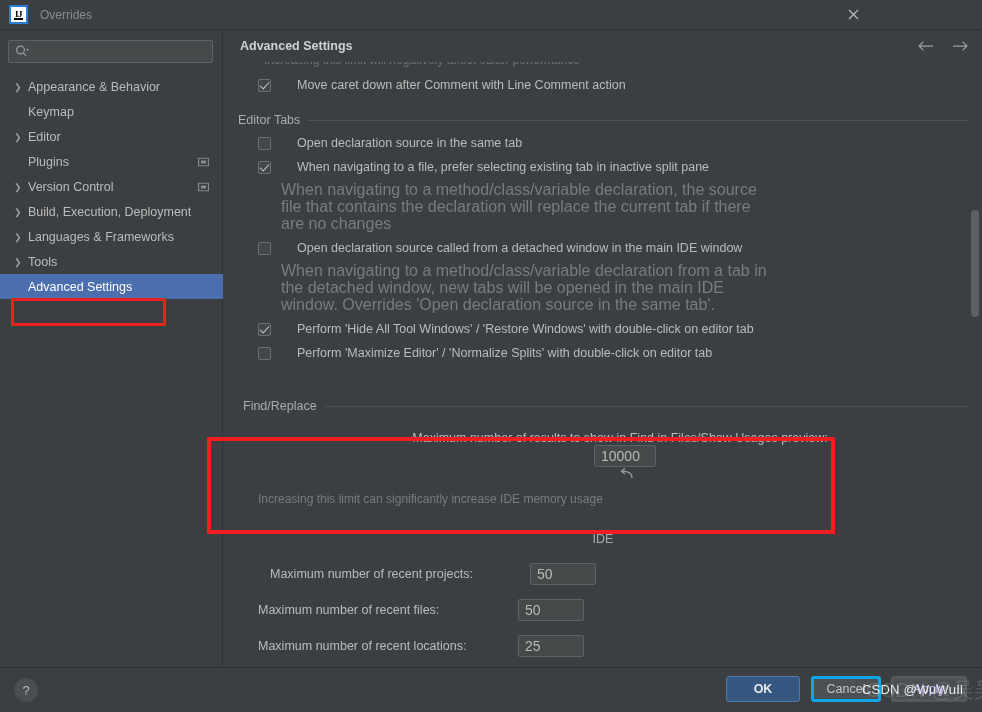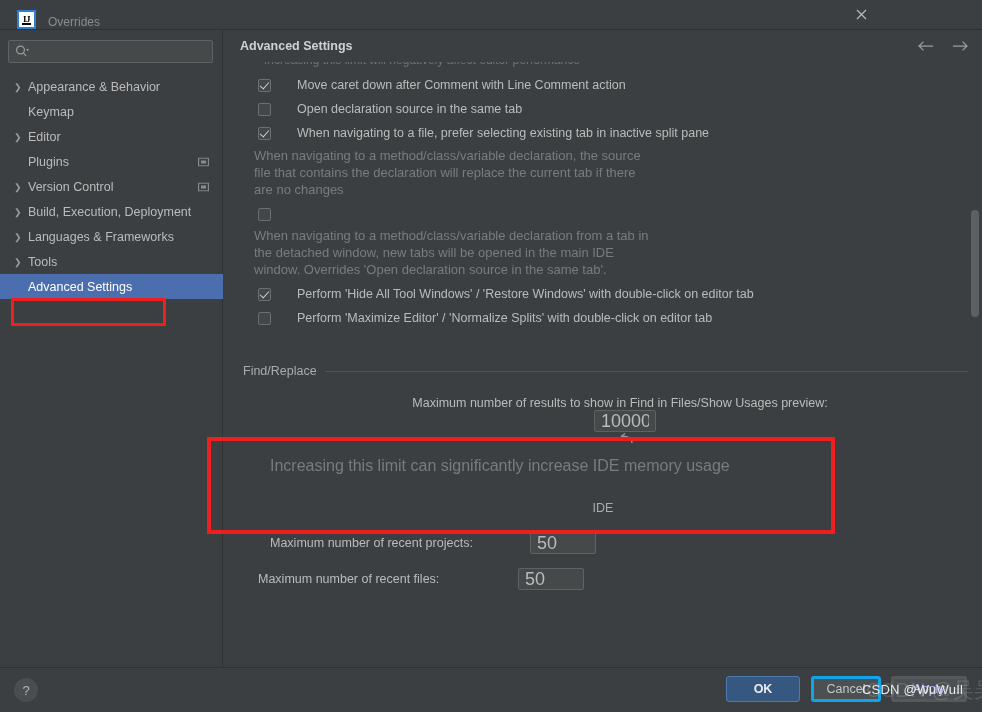--- a/index.html
+++ b/index.html
@@ -12,24 +12,24 @@
     -webkit-font-smoothing: antialiased;
   }
   #app {
     position: relative;
     width: 982px; height: 712px;
     background: #3c3f41;
   }
 
   
   .titlebar {
-    position: absolute; left: 8px; top: 0;
+    position: absolute; left: 0; top: 0;
     width: 876px; height: 29px;
     background: #3c3f41;
-    display: flex; align-items: flex-end;
+    display: flex; align-items: center;
   }
   .ij-logo {
     width: 19px; height: 19px;
     margin-left: 9px;
     border: 2px solid #2d7ed9;
     background: #ffffff;
     display: flex; align-items: center; justify-content: center;
     font-size: 9px; font-weight: bold; color: #000;
     font-family: "Liberation Serif", serif;
     letter-spacing: -0.5px;
@@ -189,23 +189,23 @@
     border-width: 0 1.6px 1.6px 0;
     transform: rotate(42deg);
   }
   .check-label {
     margin-left: 26px;
     font-size: 12.5px;
     color: #bbbbbb;
     line-height: 15px;
   }
   .desc-block {
-    margin-left: 30px;
+    margin-left: 57px;
     margin-top: 6px;
-    font-size: 13px;
+    font-size: 16px;
     color: #787c7f;
     line-height: 17px;
   }
 
   .group {
     margin-top: 20px;
     display: flex; align-items: center;
     padding-left: 14px;
     padding-right: 14px;
   }
@@ -229,35 +229,35 @@
   .field-label {
     font-size: 12.5px;
     color: #bbbbbb;
   }
   .field-input {
     margin-left: 10px;
     background: #45494a;
     border: 1px solid #5e6264;
     border-radius: 2px;
     color: #bbbbbb;
-    font-size: 18px;
+    font-size: 14px;
     font-family: "Liberation Sans", sans-serif;
     height: 22px;
     padding: 7px 6px;
     outline: none;
   }
   .reset-icon {
     margin-left: 12px;
     display: flex; align-items: center;
     color: #9a9da0;
   }
   .field-hint {
-    margin-left: 46px;
+    margin-left: 34px;
     margin-top: 11px;
-    font-size: 16px;
+    font-size: 12px;
     color: #787c7f;
   }
 
   
   .redbox-find {
     position: absolute;
     left: 207px; top: 437px;
     width: 628px; height: 97px;
     border: 4px solid #f01f1f;
     pointer-events: none;
@@ -449,36 +449,41 @@
     <div class="scroll-area">
       <div class="scroll-inner">
 
         <div class="clipped-desc">Increasing this limit will negatively affect editor performance</div>
 
         <div class="check-row">
           <span class="checkbox checked"></span>
           <span class="check-label">Move caret down after Comment with Line Comment action</span>
         </div>
 
+        <div class="group">
+          <span class="group-title">Editor Tabs</span>
+          <span class="group-line"></span>
+        </div>
 
         <div class="check-row">
           <span class="checkbox"></span>
           <span class="check-label">Open declaration source in the same tab</span>
         </div>
 
         <div class="check-row">
           <span class="checkbox checked"></span>
           <span class="check-label">When navigating to a file, prefer selecting existing tab in inactive split pane</span>
         </div>
         <div class="desc-block" style="white-space: pre-line;">When navigating to a method/class/variable declaration, the source
 file that contains the declaration will replace the current tab if there
 are no changes</div>
 
         <div class="check-row">
           <span class="checkbox"></span>
+          <span class="check-label">Open declaration source called from a detached window in the main IDE window</span>
         </div>
         <div class="desc-block" style="white-space: pre-line;">When navigating to a method/class/variable declaration from a tab in
 the detached window, new tabs will be opened in the main IDE
 window. Overrides 'Open declaration source in the same tab'.</div>
 
         <div class="check-row">
           <span class="checkbox checked"></span>
           <span class="check-label">Perform 'Hide All Tool Windows' / 'Restore Windows' with double-click on editor tab</span>
         </div>
 
@@ -513,20 +518,24 @@
         <div class="field-row" style="margin-top:17px;">
           <span class="field-label" style="width:250px;margin-left:12px;">Maximum number of recent projects:</span>
           <input class="field-input" style="width: 66px;" type="text" value="50">
         </div>
 
         <div class="field-row" style="">
           <span class="field-label" style="width:250px;">Maximum number of recent files:</span>
           <input class="field-input" style="width: 66px;" type="text" value="50">
         </div>
 
+        <div class="field-row" style="margin-top:14px;">
+          <span class="field-label" style="width:250px;">Maximum number of recent locations:</span>
+          <input class="field-input" style="width: 66px;" type="text" value="25">
+        </div>
 
       </div>
     </div>
 
     <div class="scrollbar-track">
       <div class="scrollbar-thumb"></div>
     </div>
   </div>
 
   <div class="redbox-find"></div>

